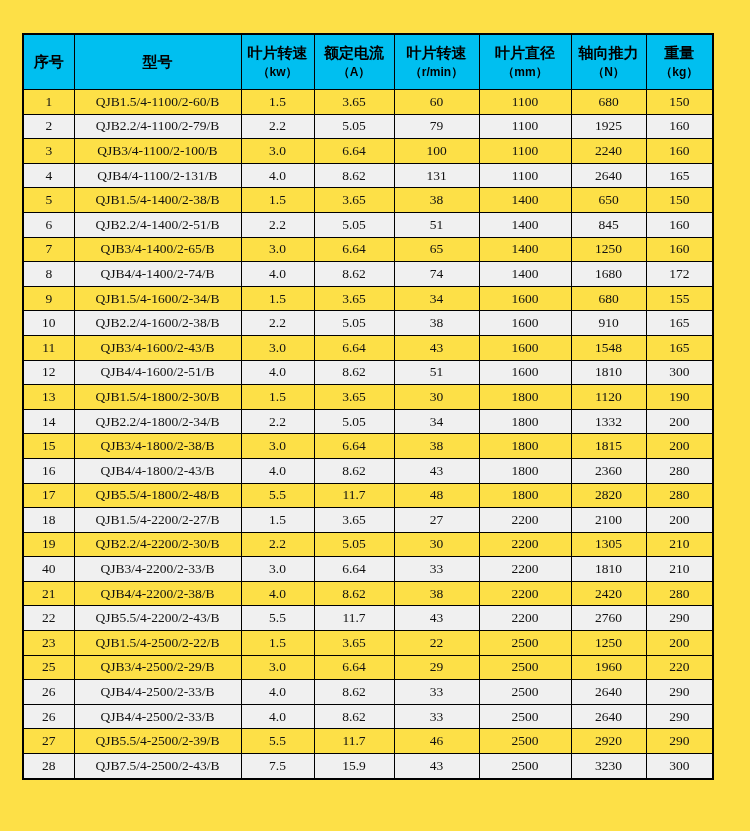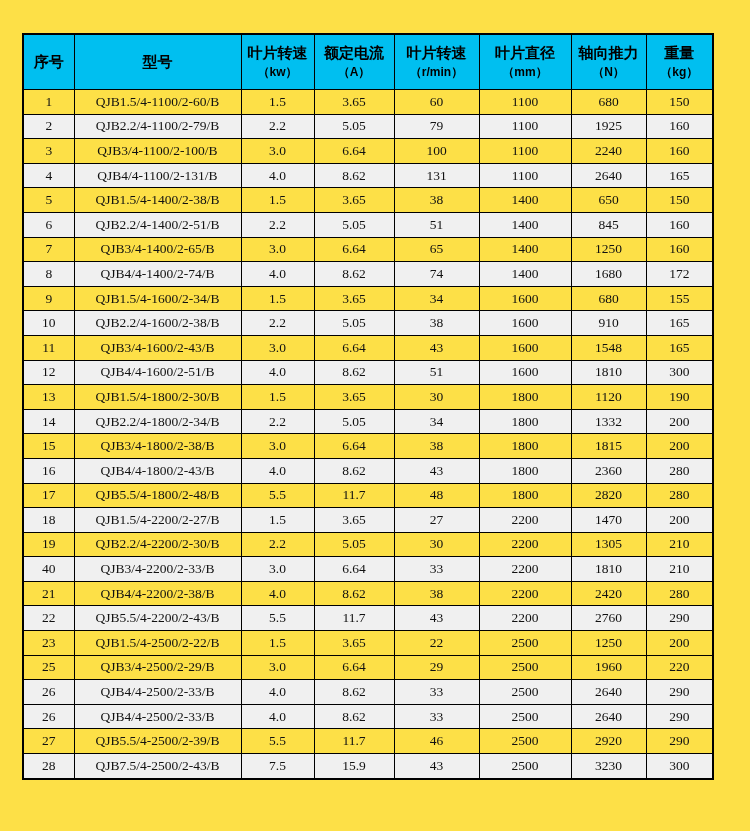--- a/index.html
+++ b/index.html
@@ -283,21 +283,21 @@
             <td>2820</td>
             <td>280</td>
           </tr>
           <tr class="alt">
             <td>18</td>
             <td>QJB1.5/4-2200/2-27/B</td>
             <td>1.5</td>
             <td>3.65</td>
             <td>27</td>
             <td>2200</td>
-            <td>1470</td>
+            <td>2100</td>
             <td>200</td>
           </tr>
           <tr>
             <td>19</td>
             <td>QJB2.2/4-2200/2-30/B</td>
             <td>2.2</td>
             <td>5.05</td>
             <td>30</td>
             <td>2200</td>
             <td>1305</td>

